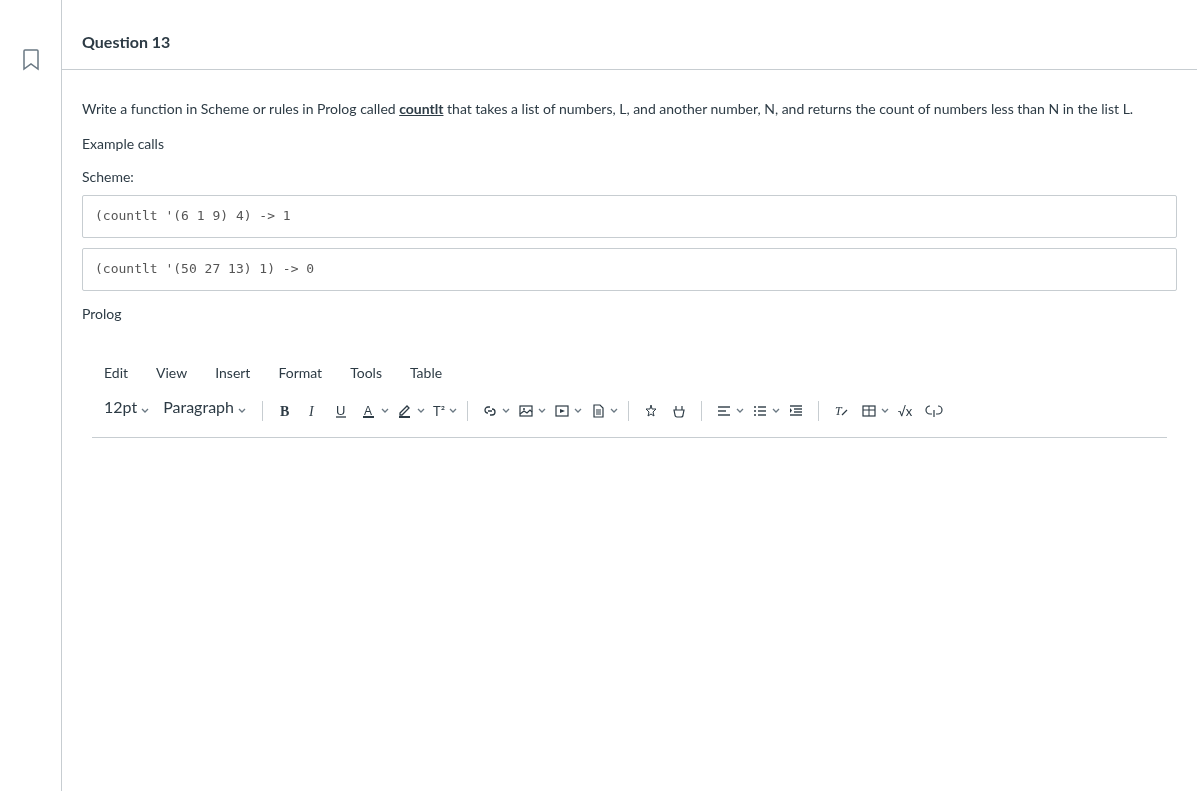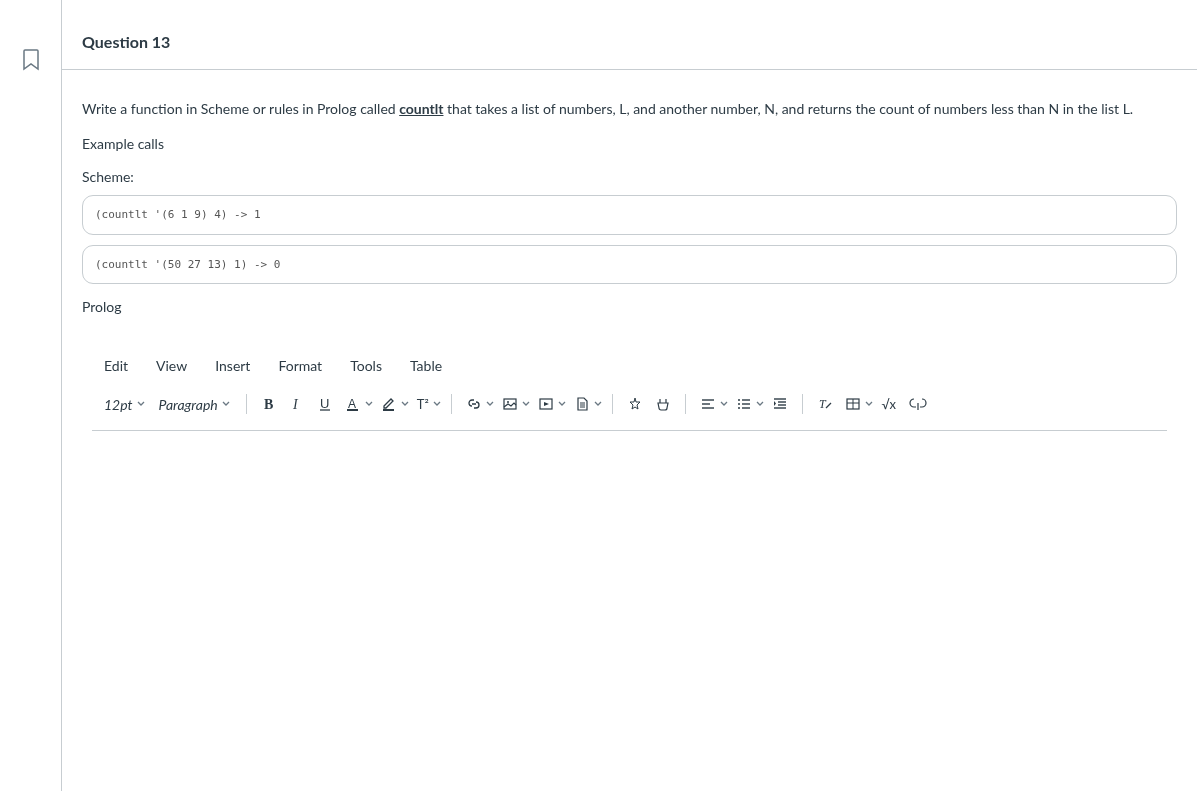--- a/index.html
+++ b/index.html
@@ -49,24 +49,24 @@
     line-height: 1.5;
     margin-bottom: 14px;
   }
   .prompt-line strong { font-weight: 700; text-decoration: underline; }
   .section-label {
     font-size: 14px;
     margin: 14px 0 10px 0;
   }
   .code-box {
     border: 1px solid #c7cdd1;
-    border-radius: 11px;
+    border-radius: 2px;
     padding: 10px 12px;
     font-family: "Menlo", "Monaco", "Consolas", monospace;
-    font-size: 11px;
+    font-size: 13px;
     color: #555;
     white-space: pre;
     margin-bottom: 10px;
     line-height: 1.6;
   }
   .editor-wrap {
     margin-top: 34px;
     padding: 0 10px;
   }
   .menubar {
@@ -108,28 +108,27 @@
     margin: 0 8px;
   }
   .caret {
     position: absolute;
     right: 2px;
     top: 50%;
     transform: translateY(-50%);
   }
   .tb-text-btn {
     display: inline-flex;
-    align-items: center;
+    align-items: flex-start;
     height: 28px;
     padding: 0 14px 0 6px;
     cursor: pointer;
-    font-size: 14px;
+    font-size: 16px;
     position: relative;
     margin-right: 6px;
-    font-style: italic;
   }
   svg { display: block; }
 </style>
 </head>
 <body>
 
 <div class="page">
   <div class="gutter">
     <span class="bookmark-icon">
       <svg width="18" height="22" viewBox="0 0 18 22">

